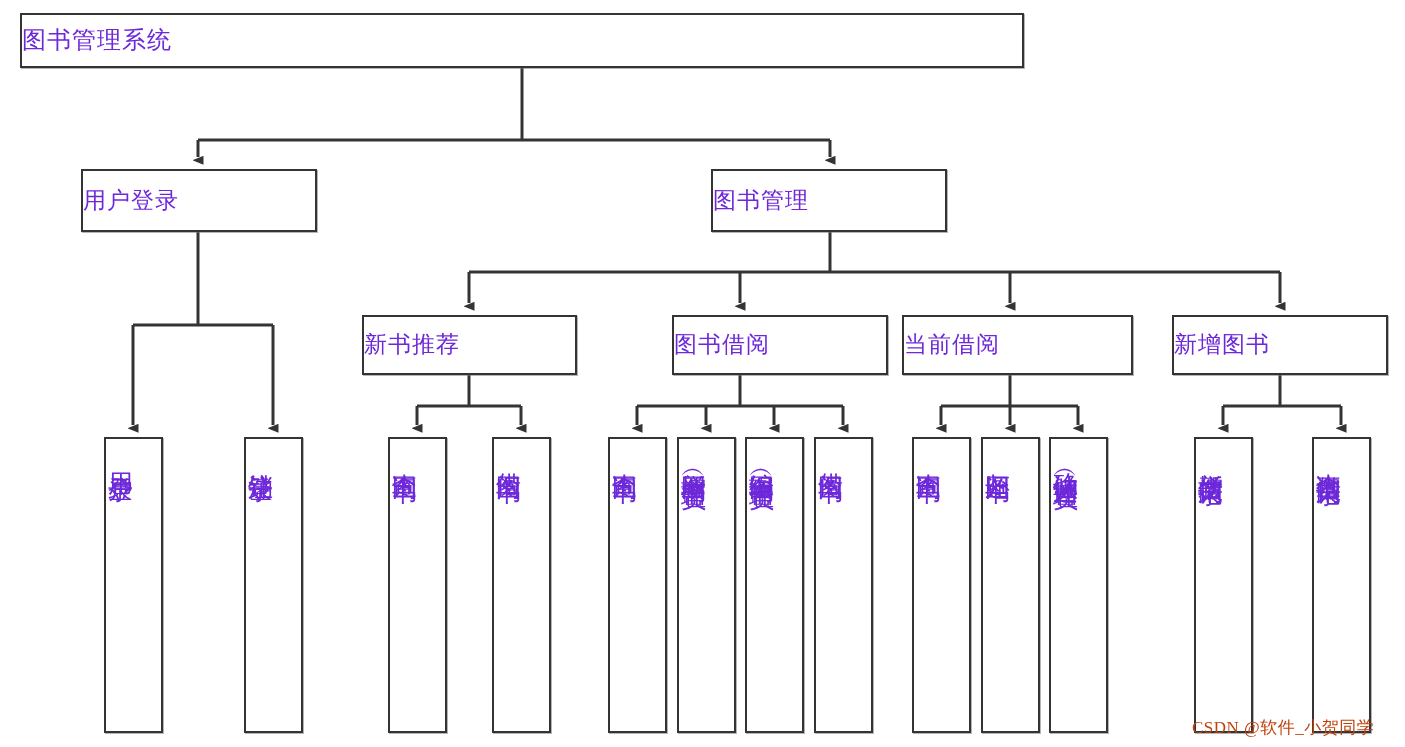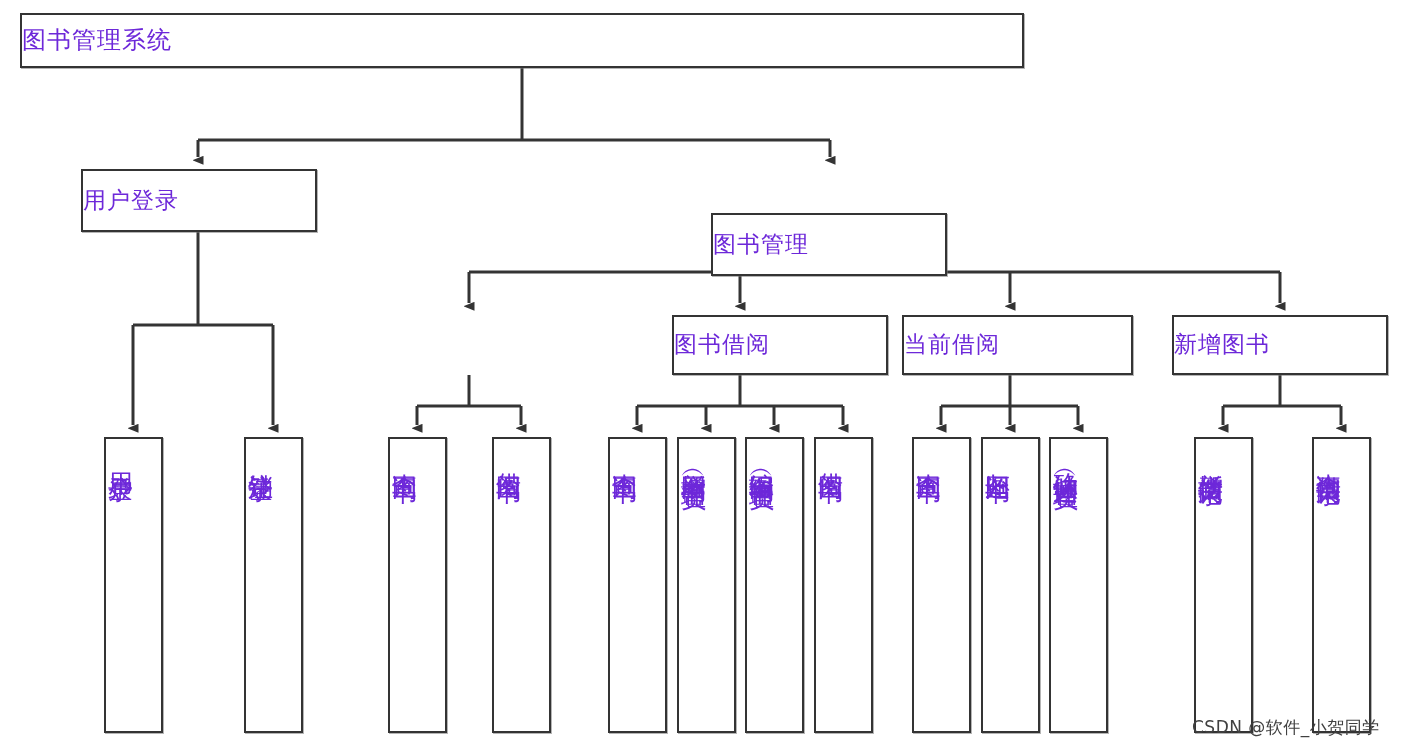--- a/index.html
+++ b/index.html
@@ -51,23 +51,24 @@
     text-orientation: upright;
     font-size: 25px;
     line-height: 1.12;
     letter-spacing: 2px;
     display: block;
   }
   #root-node .node-label { font-size: 24px; }
   .watermark {
     position: absolute;
     font-size: 17px;
-    color: #404040;
+    color: #c2410c;
     white-space: nowrap;
     letter-spacing: 0.5px;
+    font-family: Liberation Serif, serif;
   }
 </style>
 </head>
 <body>
 
 <div id="diagram-root">
 
   <svg id="edge-layer" viewBox="0 0 1405 747" width="1405" height="747" xmlns="http://www.w3.org/2000/svg">
     <defs>
       <marker id="arrow" markerWidth="9" markerHeight="11" refX="1.2" refY="5.5" orient="auto" markerUnits="userSpaceOnUse">
@@ -118,24 +119,27 @@
     </g>
   </svg>
 
   <div class="node node-h" id="root-node" style="left:20px; top:13px; width:1004px; height:55px;">
     <span class="node-label">图书管理系统</span>
   </div>
 
   <div class="node node-h" style="left:81px; top:169px; width:236px; height:63px;">
     <span class="node-label">用户登录</span>
   </div>
-  <div class="node node-h" style="left:711px; top:169px; width:236px; height:63px;margin-top:44px;">
+  <div class="node node-h" style="left:711px; top:169px; width:236px; height:63px;">
     <span class="node-label">图书管理</span>
   </div>
 
+  <div class="node node-h" style="left:362px; top:315px; width:215px; height:60px;">
+    <span class="node-label">新书推荐</span>
+  </div>
   <div class="node node-h" style="left:632px; top:315px; width:216px; height:60px;margin-left:40px;">
     <span class="node-label">图书借阅</span>
   </div>
   <div class="node node-h" style="left:902px; top:315px; width:231px; height:60px;">
     <span class="node-label">当前借阅</span>
   </div>
   <div class="node node-h" style="left:1172px; top:315px; width:216px; height:60px;">
     <span class="node-label">新增图书</span>
   </div>
 

